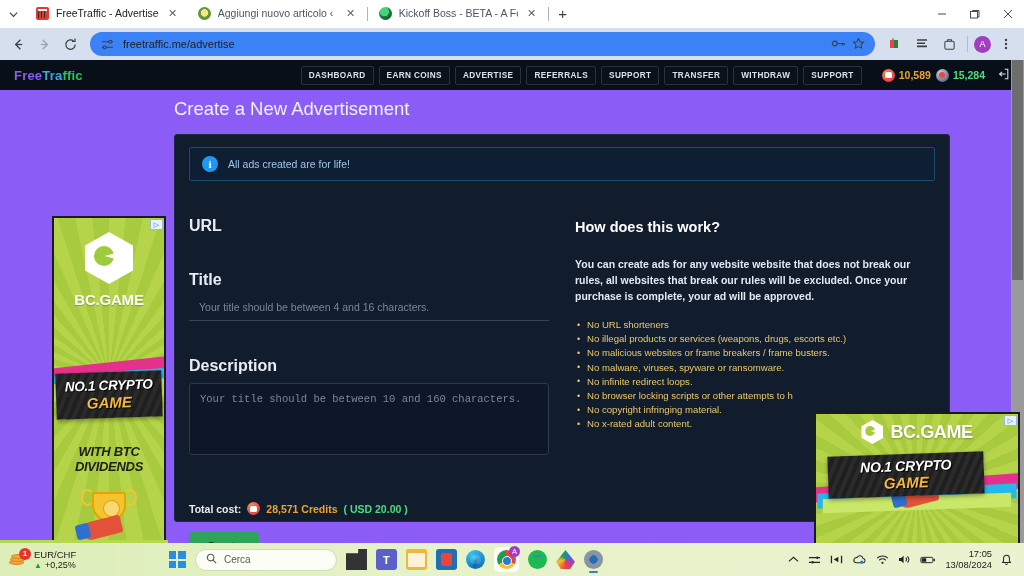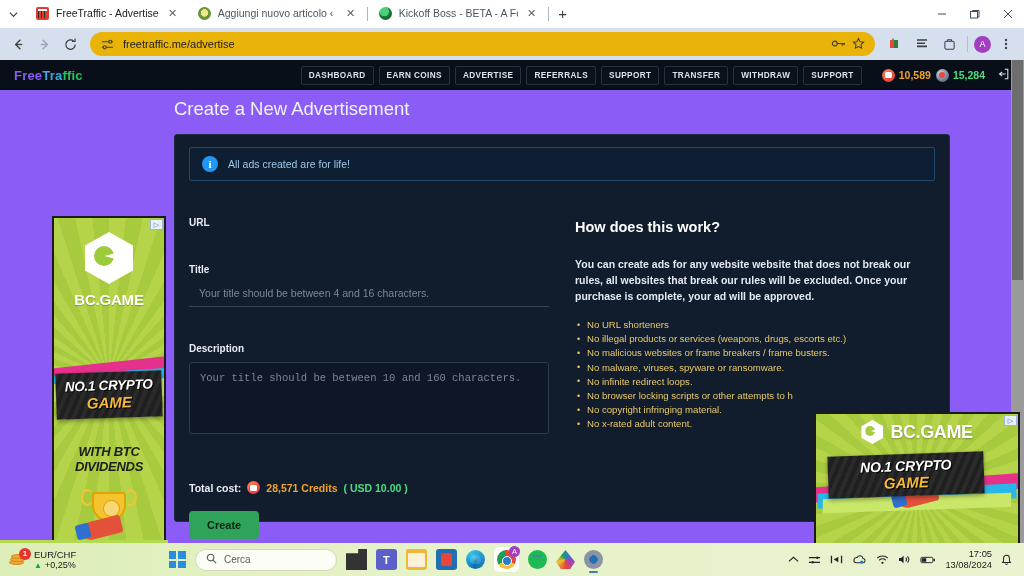--- a/index.html
+++ b/index.html
@@ -56,21 +56,21 @@
   .wincontrols { position: absolute; right: 0; top: 0; height: 28px; display: flex; }
   .wc { width: 33px; height: 28px; display: flex; align-items: center; justify-content: center; color: #3f4b5b; font-size: 11px; }
 
   .toolbar {
     height: 32px; background: #d6dfee; display: flex; align-items: center;
     gap: 2px; padding: 0 6px; flex: none; position: relative;
   }
   .tb-icon { width: 24px; height: 24px; display: flex; align-items: center; justify-content: center; color: #3c4043; font-size: 13px; }
   .tb-icon.dim { color: #9aa3b0; }
   .omnibox {
-    flex: 1; height: 24px; background: #eab308; border-radius: 13px;
+    flex: 1; height: 24px; background: #3b82f6; border-radius: 13px;
     display: flex; align-items: center; gap: 8px; padding: 0 10px; margin: 0 6px;
     font-size: 11px; color: #202124;
   }
   .tune-icon { width: 15px; height: 15px; flex: none; display:flex; align-items:center; justify-content:center; }
   .omni-actions { display: flex; align-items: center; gap: 6px; margin-left: auto; }
   .tb-right { display: flex; align-items: center; gap: 3px; }
   .vsep { width: 1px; height: 16px; background: #b3bccc; margin: 0 3px; }
   .avatar {
     width: 17px; height: 17px; border-radius: 50%; background: #a23ec0; color: #fff;
     font-size: 9px; display: flex; align-items: center; justify-content: center;
@@ -134,21 +134,21 @@
     width: 16px; height: 16px; border-radius: 50%; background: #2196f3; color: #fff;
     font-size: 11px; font-weight: bold; font-family: "Liberation Serif", serif;
     display: flex; align-items: center; justify-content: center; flex: none;
   }
   .alert-txt { color: #9ec5e8; font-size: 10.5px; }
 
   .cols { display: flex; padding: 36px 14px 0 14px; gap: 26px; }
   .col-left { width: 360px; }
   .col-right { flex: 1; padding-top: 2px; }
 
-  .field-label { color: #e9edf3; font-size: 10px; font-weight: bold; margin-bottom: 8px; }
+  .field-label { color: #e9edf3; font-size: 16px; font-weight: bold; margin-bottom: 8px; }
   .field-label.t2 { margin-top: 36px; }
   .text-input {
     width: 100%; height: 24px; background: transparent; border: none;
     border-bottom: 1px solid #3a4454; color: #d7dee7; font-size: 10.5px;
     padding: 0 0 3px 10px; outline: none; font-family: "Liberation Sans", sans-serif;
   }
   .text-input::placeholder { color: #7c8795; }
   .textarea {
     width: 100%; height: 72px; background: #0e1727; border: 1px solid #2d3a4c;
     border-radius: 3px; color: #d7dee7; font-size: 10.5px; padding: 9px 10px;
@@ -570,21 +570,21 @@
           <div class="field-label t2">Title</div>
           <input class="text-input" type="text" placeholder="Your title should be between 4 and 16 characters." style="">
 
           <div class="field-label t2">Description</div>
           <textarea class="textarea" placeholder="Your title should be between 10 and 160 characters." style=""></textarea>
 
           <div class="total-row">
             <span class="total-lbl">Total cost:</span>
             <span class="coin-ico coin-red"></span>
             <span class="total-credits">28,571 Credits</span>
-            <span class="total-usd">( USD 10.00 )</span>
+            <span class="total-usd">( USD 20.00 )</span>
           </div>
 
           <button class="create-btn">Create</button>
         </div>
 
         <div class="col-right">
           <div class="rhead">How does this work?</div>
           <div class="rpara">You can create ads for any website website that does not break our rules, all websites that break our rules will be excluded. Once your purchase is complete, your ad will be approved.</div>
           <ul class="rlist">
             <li>No URL shorteners</li>

